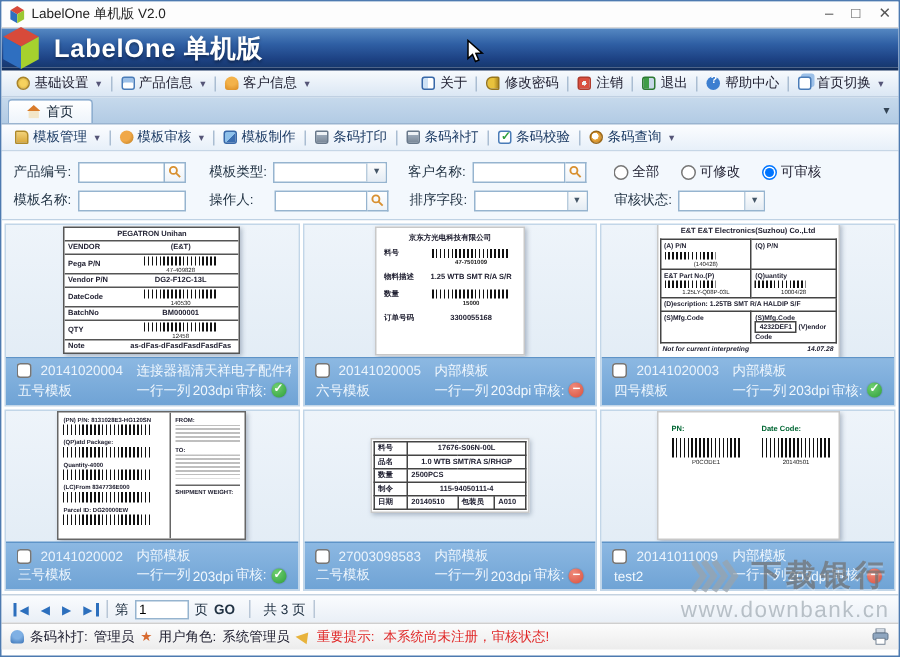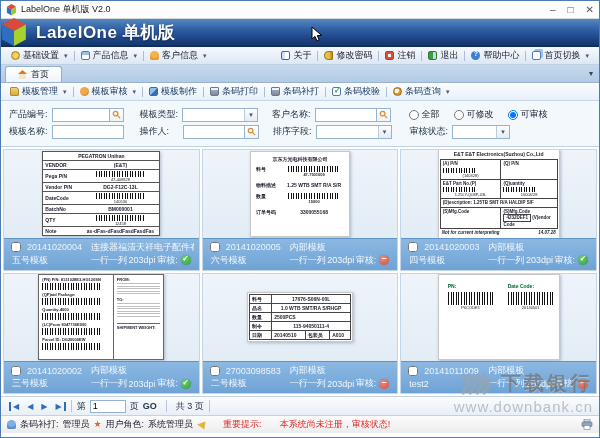--- a/index.html
+++ b/index.html
@@ -49,21 +49,21 @@
   
   .tabrow{height:18px;background:linear-gradient(#c6d9ec,#b2cbe4);display:flex;align-items:flex-end;padding:0 4px;position:relative;border-bottom:1px solid #9ab4d0;}
   .tab{height:16px;background:linear-gradient(#fff,#eef4fb);border:1px solid #8fafd0;border-bottom:none;border-radius:3px 3px 0 0;display:flex;align-items:center;gap:4px;padding:0 12px;font-size:9px;color:#123;}
   .tabrow-dd{position:absolute;right:6px;top:4px;font-size:8px;color:#345;cursor:pointer;}
 
   
   .toolbar{height:18px;background:linear-gradient(#fcfdff,#e7f0f9);border-bottom:1px solid #c6d6e6;display:flex;align-items:center;padding:0 4px;}
   .t-item{display:flex;align-items:center;gap:3px;padding:0 5px;height:16px;cursor:pointer;white-space:nowrap;color:#1b3a63;}
 
   
-  .filters{height:46px;background:#f3f8fd;border-bottom:1px solid #bfd2e4;padding:5px 8px 4px;display:flex;flex-direction:column;}
+  .filters{height:46px;background:#f3f8fd;border-bottom:1px solid #bfd2e4;padding:5px 8px 4px;display:flex;flex-direction:column;justify-content:space-between;}
   .f-row{display:flex;align-items:center;height:17px;}
   .f-label{color:#234;white-space:nowrap;}
   .f-input{height:14px;border:1px solid #96b4cf;background:#fff;font-size:9px;padding:0 2px;font-family:inherit;}
   .sbtn{width:14px;height:14px;border:1px solid #96b4cf;border-left:none;background:linear-gradient(#fff,#eef3f8);display:flex;align-items:center;justify-content:center;cursor:pointer;}
   .f-select{height:14px;border:1px solid #96b4cf;background:#fff;position:relative;}
   .f-select .arr{position:absolute;right:0;top:0;width:13px;height:12px;background:linear-gradient(#fdfdfd,#e4ecf4);border-left:1px solid #b8ccdd;color:#456;font-size:7px;text-align:center;line-height:12px;cursor:pointer;}
   .radios{display:flex;align-items:center;gap:14px;margin-left:18px;}
   .radio-opt{display:flex;align-items:center;gap:3px;cursor:pointer;}
   .radio-opt input{width:10px;height:10px;margin:0;}
 
@@ -141,21 +141,21 @@
   .pg-sep{width:1px;height:12px;background:#b8c6d6;margin:0 5px;}
   .pg-input{width:36px;height:13px;border:1px solid #96b4cf;font-size:9px;padding:0 2px;margin:0 4px;font-family:inherit;}
   .pg-go{font-weight:bold;margin:0 4px;cursor:pointer;color:#234;}
   .pg-total{margin-left:4px;}
 
   
   .statusbar{height:18px;background:linear-gradient(#fcfcfc,#ececec);border-top:1px solid #cfcfcf;display:flex;align-items:center;padding:0 6px;gap:4px;}
   .sb-user-ico{width:9px;height:9px;border-radius:50% 50% 2px 2px;background:radial-gradient(circle at 50% 30%,#7fb0e4 40%,#3a72b4 100%);}
   .sb-star{color:#d86a30;font-size:9px;line-height:9px;}
   .sb-horn{width:0;height:0;border-top:4px solid transparent;border-bottom:4px solid transparent;border-right:8px solid #e8b33c;transform:rotate(8deg);}
-  .sb-alert{color:#e02828;margin-left:14px;}
+  .sb-alert{color:#e02828;margin-left:2px;}
   .sb-print{margin-left:auto;}
 
   
   .watermark{position:absolute;right:6px;bottom:22px;text-align:right;opacity:.72;pointer-events:none;z-index:60;}
   .wm-top{display:flex;align-items:center;justify-content:flex-end;gap:6px;}
   .wm-brand{font-size:20px;font-weight:bold;color:#737373;letter-spacing:3px;text-shadow:0 1px 0 rgba(255,255,255,.35);}
   .wm-url{font-size:15px;color:#a2acb4;letter-spacing:1px;margin-top:1px;}
 </style>
 </head>
 <body>

